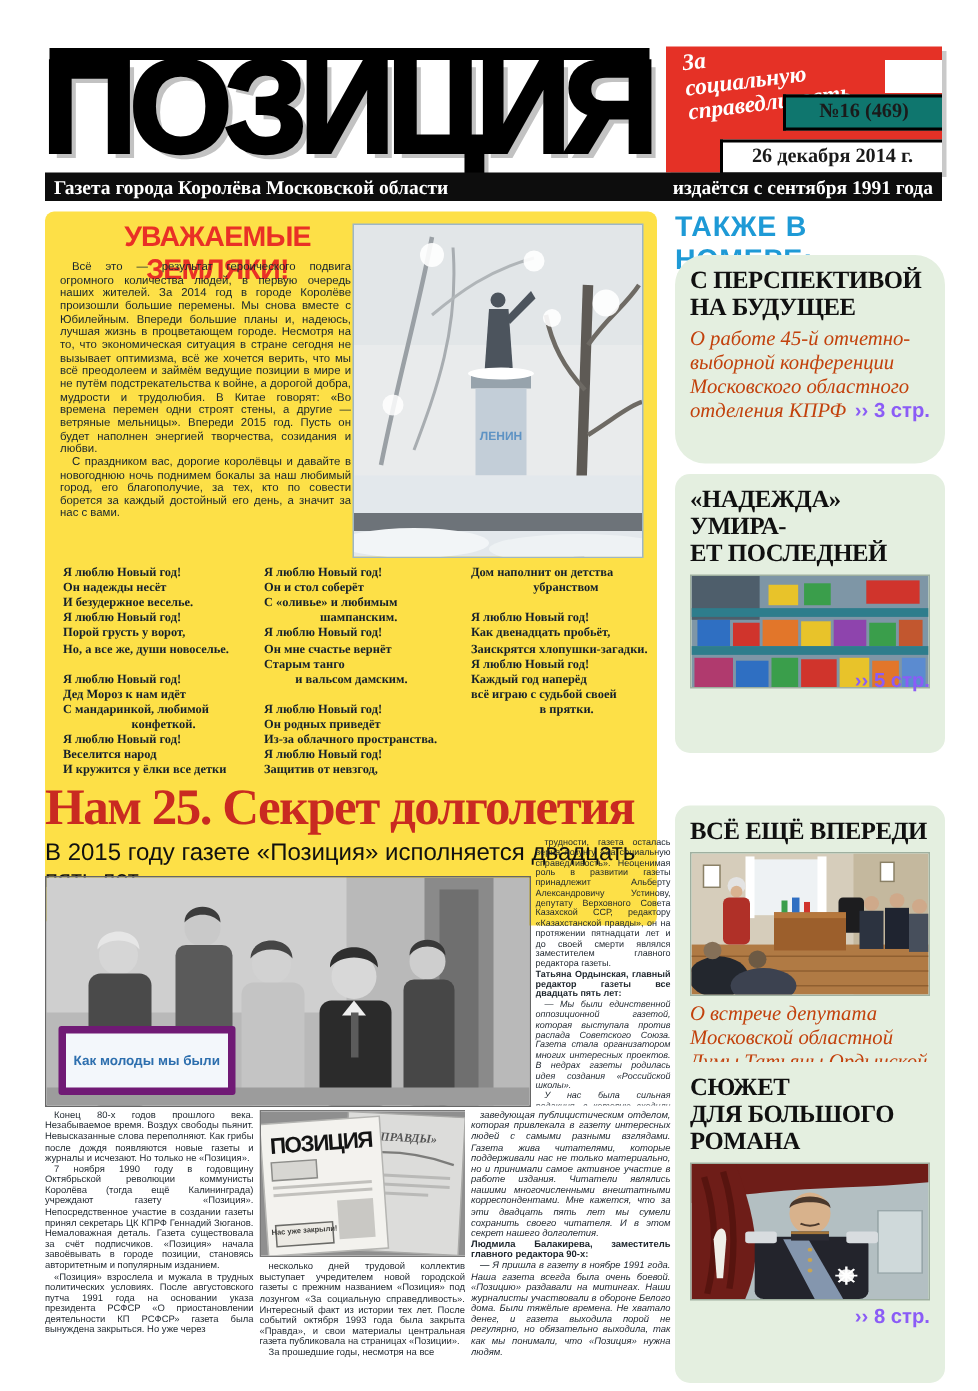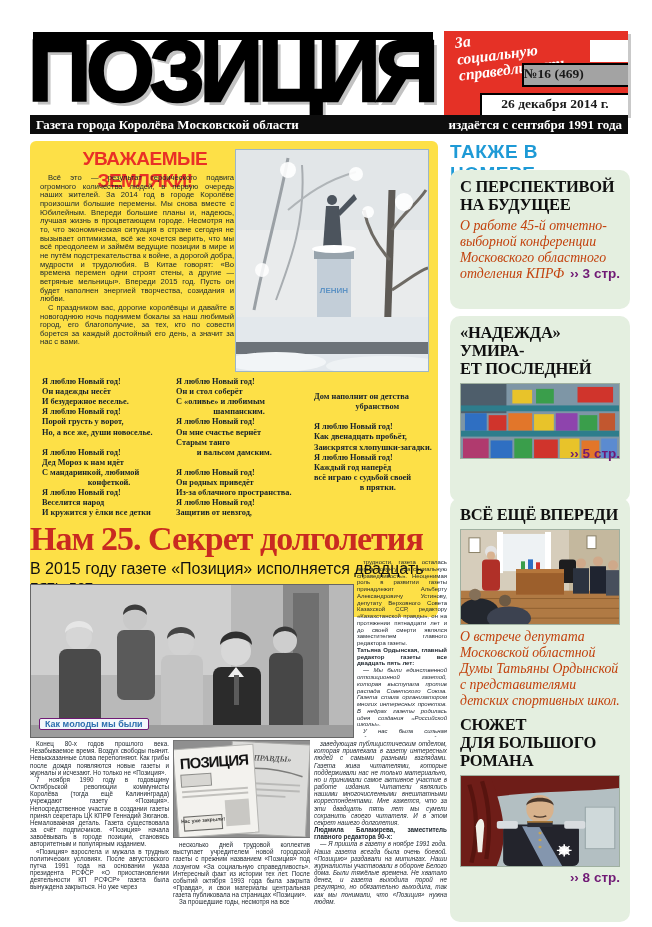--- a/index.html
+++ b/index.html
@@ -10,65 +10,65 @@
   
   .top-rule{left:33px;top:32px;width:400px;height:8px;background:#000;}
   .logo{left:28px;top:28px;width:414px;height:86px;font-weight:bold;font-size:88px;
         line-height:86px;letter-spacing:-5px;color:#000;-webkit-text-stroke:2.5px #000;
         text-shadow:4px 4px 0 #c2c2c2;font-family:"Liberation Sans",sans-serif;}
   .badge{left:444px;top:31px;width:184px;height:84px;background:#e53126;box-shadow:3px 3px 0 #c9c9c9;}
   .badge-notch{position:absolute;right:0;top:9px;width:38px;height:22px;background:#fff;}
   .badge-slogan{position:absolute;left:10px;top:4px;color:#fff;font-family:"Liberation Serif",serif;
         font-style:italic;font-weight:bold;font-size:15.5px;line-height:1.08;transform:rotate(-7deg);
         transform-origin:left top;white-space:pre-wrap;}
-  .issue-no{position:absolute;right:0;top:32px;width:104px;height:20px;background:#a3a3a3;
+  .issue-no{position:absolute;right:0;top:32px;width:104px;height:20px;background:#0f766e;
         border:2px solid #000;border-right:none;font-family:"Liberation Serif",serif;font-weight:bold;
-        font-size:13.5px;line-height:18px;text-align:left;}
+        font-size:13.5px;line-height:18px;text-align:center;}
   .issue-date{position:absolute;right:0;bottom:-2px;width:146px;height:20px;background:#fff;
         border:2px solid #000;border-right:none;font-family:"Liberation Serif",serif;font-weight:bold;
         font-size:13.5px;line-height:18px;text-align:center;}
   .mast-bar{left:30px;top:115px;width:598px;height:19px;background:#0d0d0d;color:#fff;
         display:flex;justify-content:space-between;align-items:center;padding:0 6px;box-sizing:border-box;
         font-family:"Liberation Serif",serif;font-weight:bold;font-size:13px;}
   
   .greeting-box{left:30px;top:141px;width:408px;height:476px;background:#fde047;border-radius:6px;}
   .greeting-title{position:absolute;left:8px;top:7px;width:214px;text-align:center;color:#e93026;
         font-weight:bold;font-size:19px;letter-spacing:-0.5px;}
   .greeting-text{position:absolute;left:10px;top:33px;width:194px;height:226px;overflow:hidden;
         font-size:7.6px;line-height:1.14;text-align:justify;color:#17242e;}
   .greeting-text p{margin:0;text-indent:8px;}
   .monument{position:absolute;right:9px;top:8px;width:192px;height:221px;border:1px solid #9db6c6;}
   .poem{position:absolute;font-family:"Liberation Serif",serif;font-weight:bold;font-size:8.3px;
         line-height:1.22;color:#15202b;white-space:pre-wrap;}
   .poem-c1{left:12px;top:236px;width:124px;}
   .poem-c2{left:146px;top:236px;width:130px;}
-  .poem-c3{left:284px;top:251px;width:118px;}
+  .poem-c3{left:284px;top:236px;width:118px;}
   .signature{position:absolute;left:270px;top:334px;width:132px;text-align:right;
         font-family:"Liberation Serif",serif;font-weight:bold;font-size:8.6px;line-height:1.25;color:#15202b;}
   
   .sb-title{left:450px;top:141px;width:180px;color:#1e9ad6;font-weight:bold;font-size:19px;letter-spacing:0.5px;}
   .sbox{background:#e4efe0;border-radius:10px;padding:8px 10px;box-sizing:border-box;width:180px;left:450px;}
-  .sbox1{top:170px;height:139px;}
+  .sbox1{top:170px;height:139px;border-radius:20px;}
   .sbox2{top:316px;height:186px;}
-  .sbox3{top:498px;height:236px;}
+  .sbox3{top:537px;height:236px;}
   .sbox4{top:708px;height:214px;}
   .s-head{font-family:"Liberation Serif",serif;font-weight:bold;font-size:16.5px;line-height:1.1;
         color:#101010;white-space:pre-line;letter-spacing:-0.3px;}
   .s-desc{font-family:"Liberation Serif",serif;font-style:italic;font-size:13.8px;line-height:1.15;
         margin-top:4px;color:#c2410c;}
-  .s-page{color:#701a75;font-weight:bold;font-size:13.5px;text-align:right;font-family:"Liberation Sans",sans-serif;}
+  .s-page{color:#8b5cf6;font-weight:bold;font-size:13.5px;text-align:right;font-family:"Liberation Sans",sans-serif;}
   .s-page.inline{margin-top:-16px;}
   .s-photo{width:100%;display:block;border:1px solid #9fb0a0;margin:5px 0 3px;box-sizing:border-box;}
   
   .headline{left:30px;top:520px;width:420px;color:#c92a21;font-family:"Liberation Serif",serif;
         font-weight:bold;font-size:34px;letter-spacing:-1px;}
   .subheadline{left:30px;top:560px;width:420px;font-size:16px;color:#101010;}
   .main-photo{left:30px;top:584px;width:322px;height:152px;border:1px solid #666;}
-  .photo-caption{position:absolute;left:8px;bottom:7px;background:#f3f7fb;border:1px solid #701a75;
-        color:#2d6fae;font-weight:bold;font-size:9px;padding:0 5px;border-radius:2px;}
+  .photo-caption{position:absolute;left:8px;bottom:7px;background:#f3f7fb;border:5px solid #701a75;
+        color:#2d6fae;font-weight:bold;font-size:9px;padding:13px 5px;border-radius:2px;}
   .tiny{font-size:6.3px;line-height:1.14;text-align:justify;color:#1c242c;overflow:hidden;}
   .tiny p{margin:0;text-indent:6px;}
   .tiny .lead{font-weight:bold;text-indent:0;}
   .tiny .quote{font-style:italic;}
   .intro-col{left:357px;top:559px;width:90px;height:178px;font-size:6px;line-height:1.13;}
   .bcol1{left:30px;top:740px;width:139px;height:184px;}
   .bcol2{left:173px;top:740px;width:137px;height:184px;}
   .bcol3{left:314px;top:740px;width:133px;height:184px;}
   .inset{width:137px;height:96px;display:block;margin-bottom:3px;border:1px solid #777;}
 </style>

